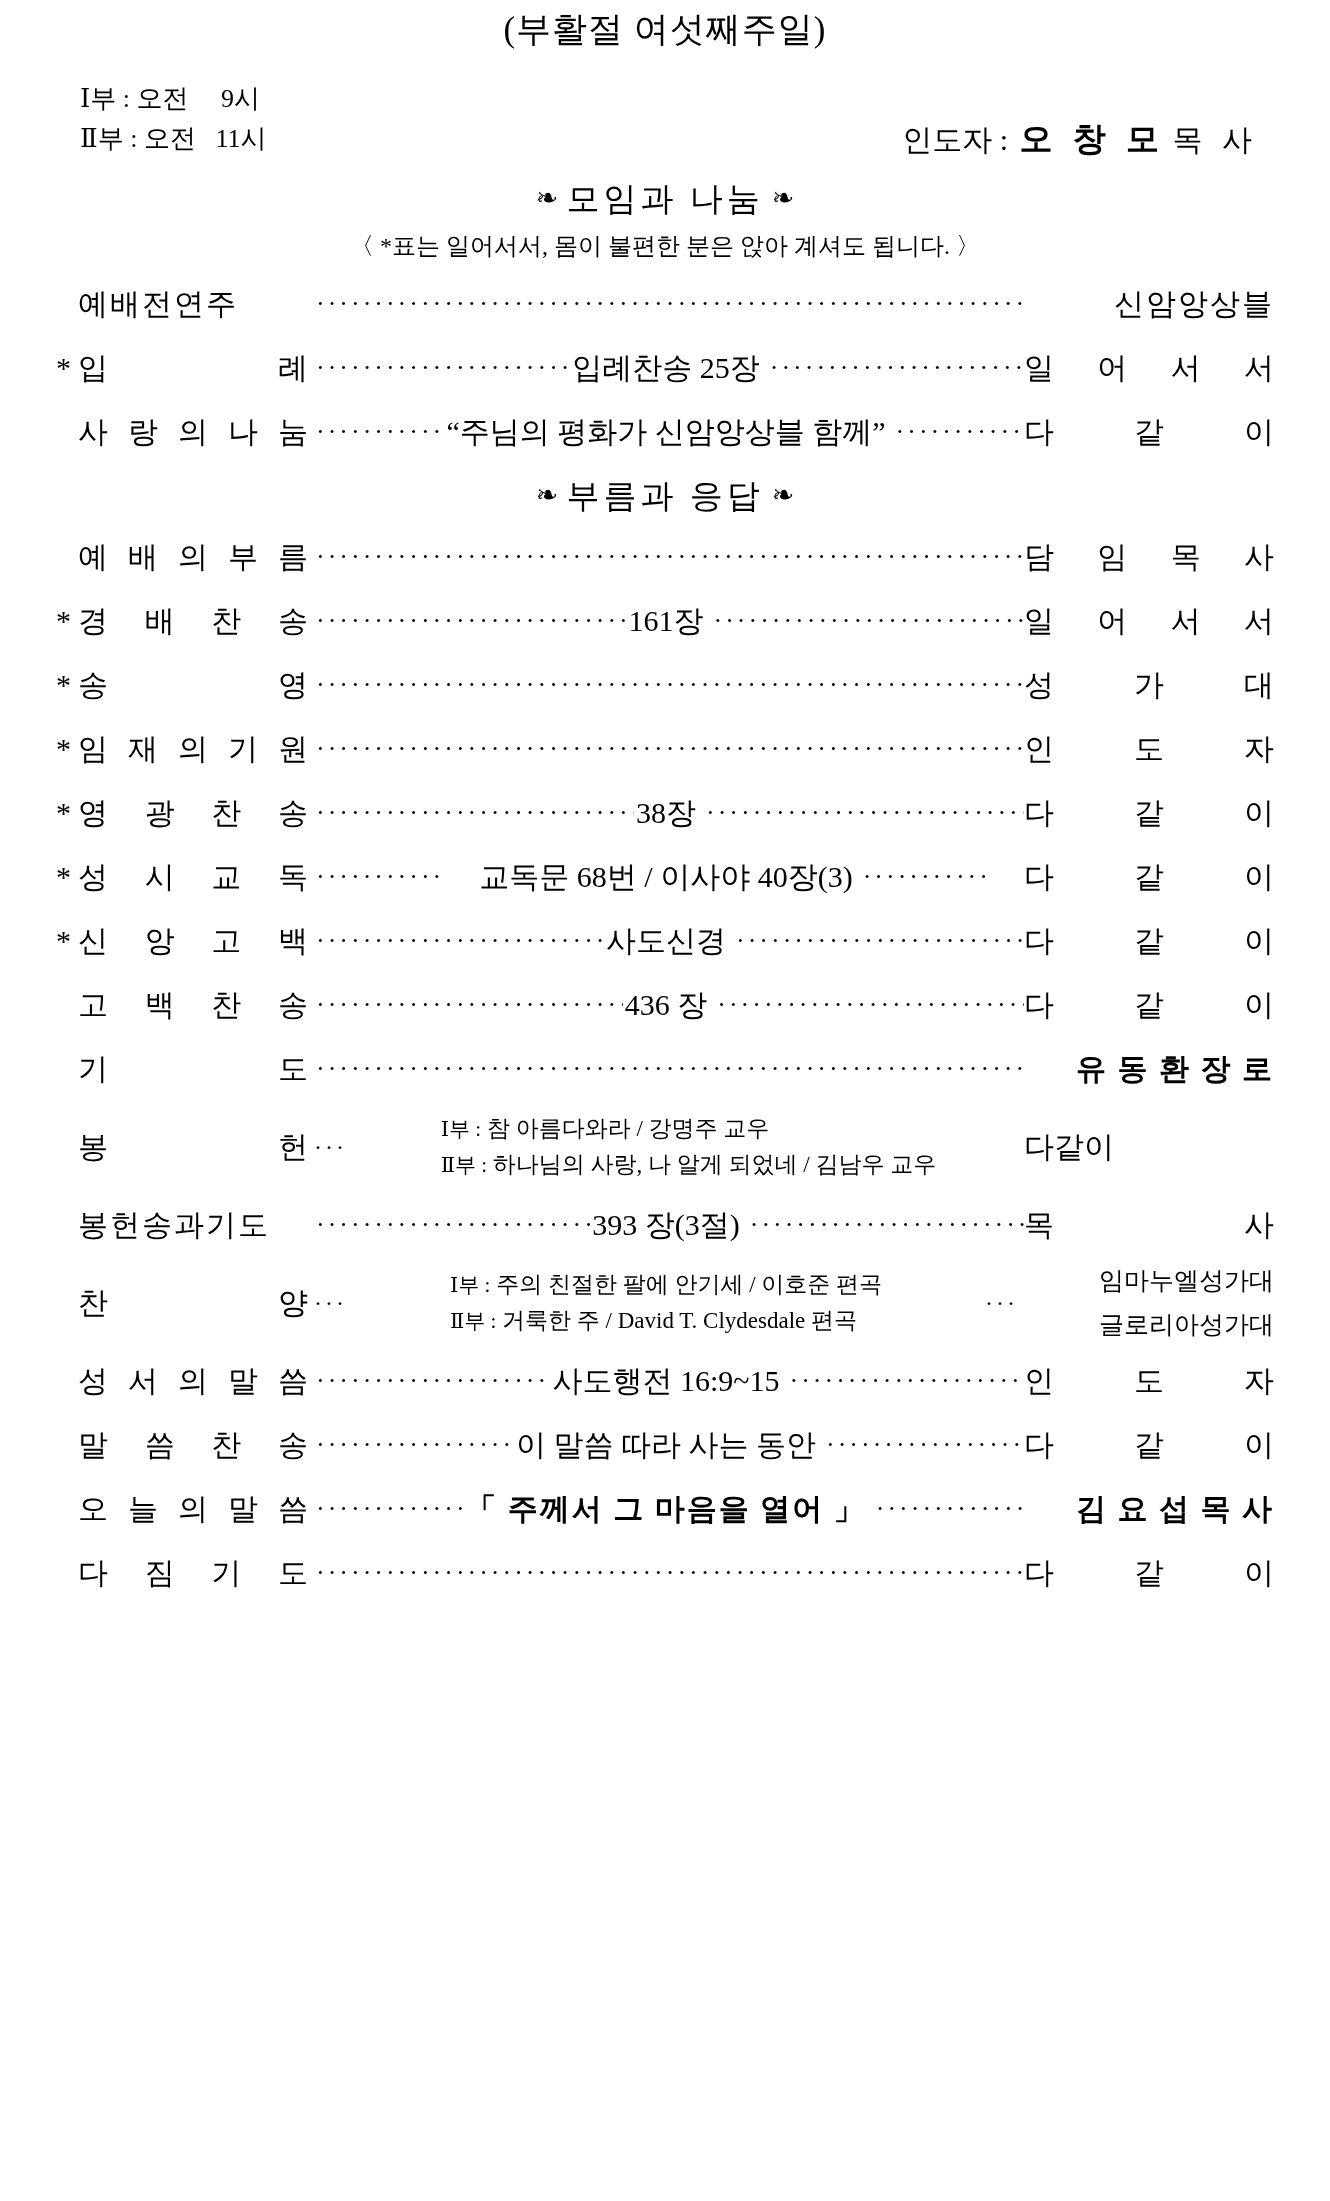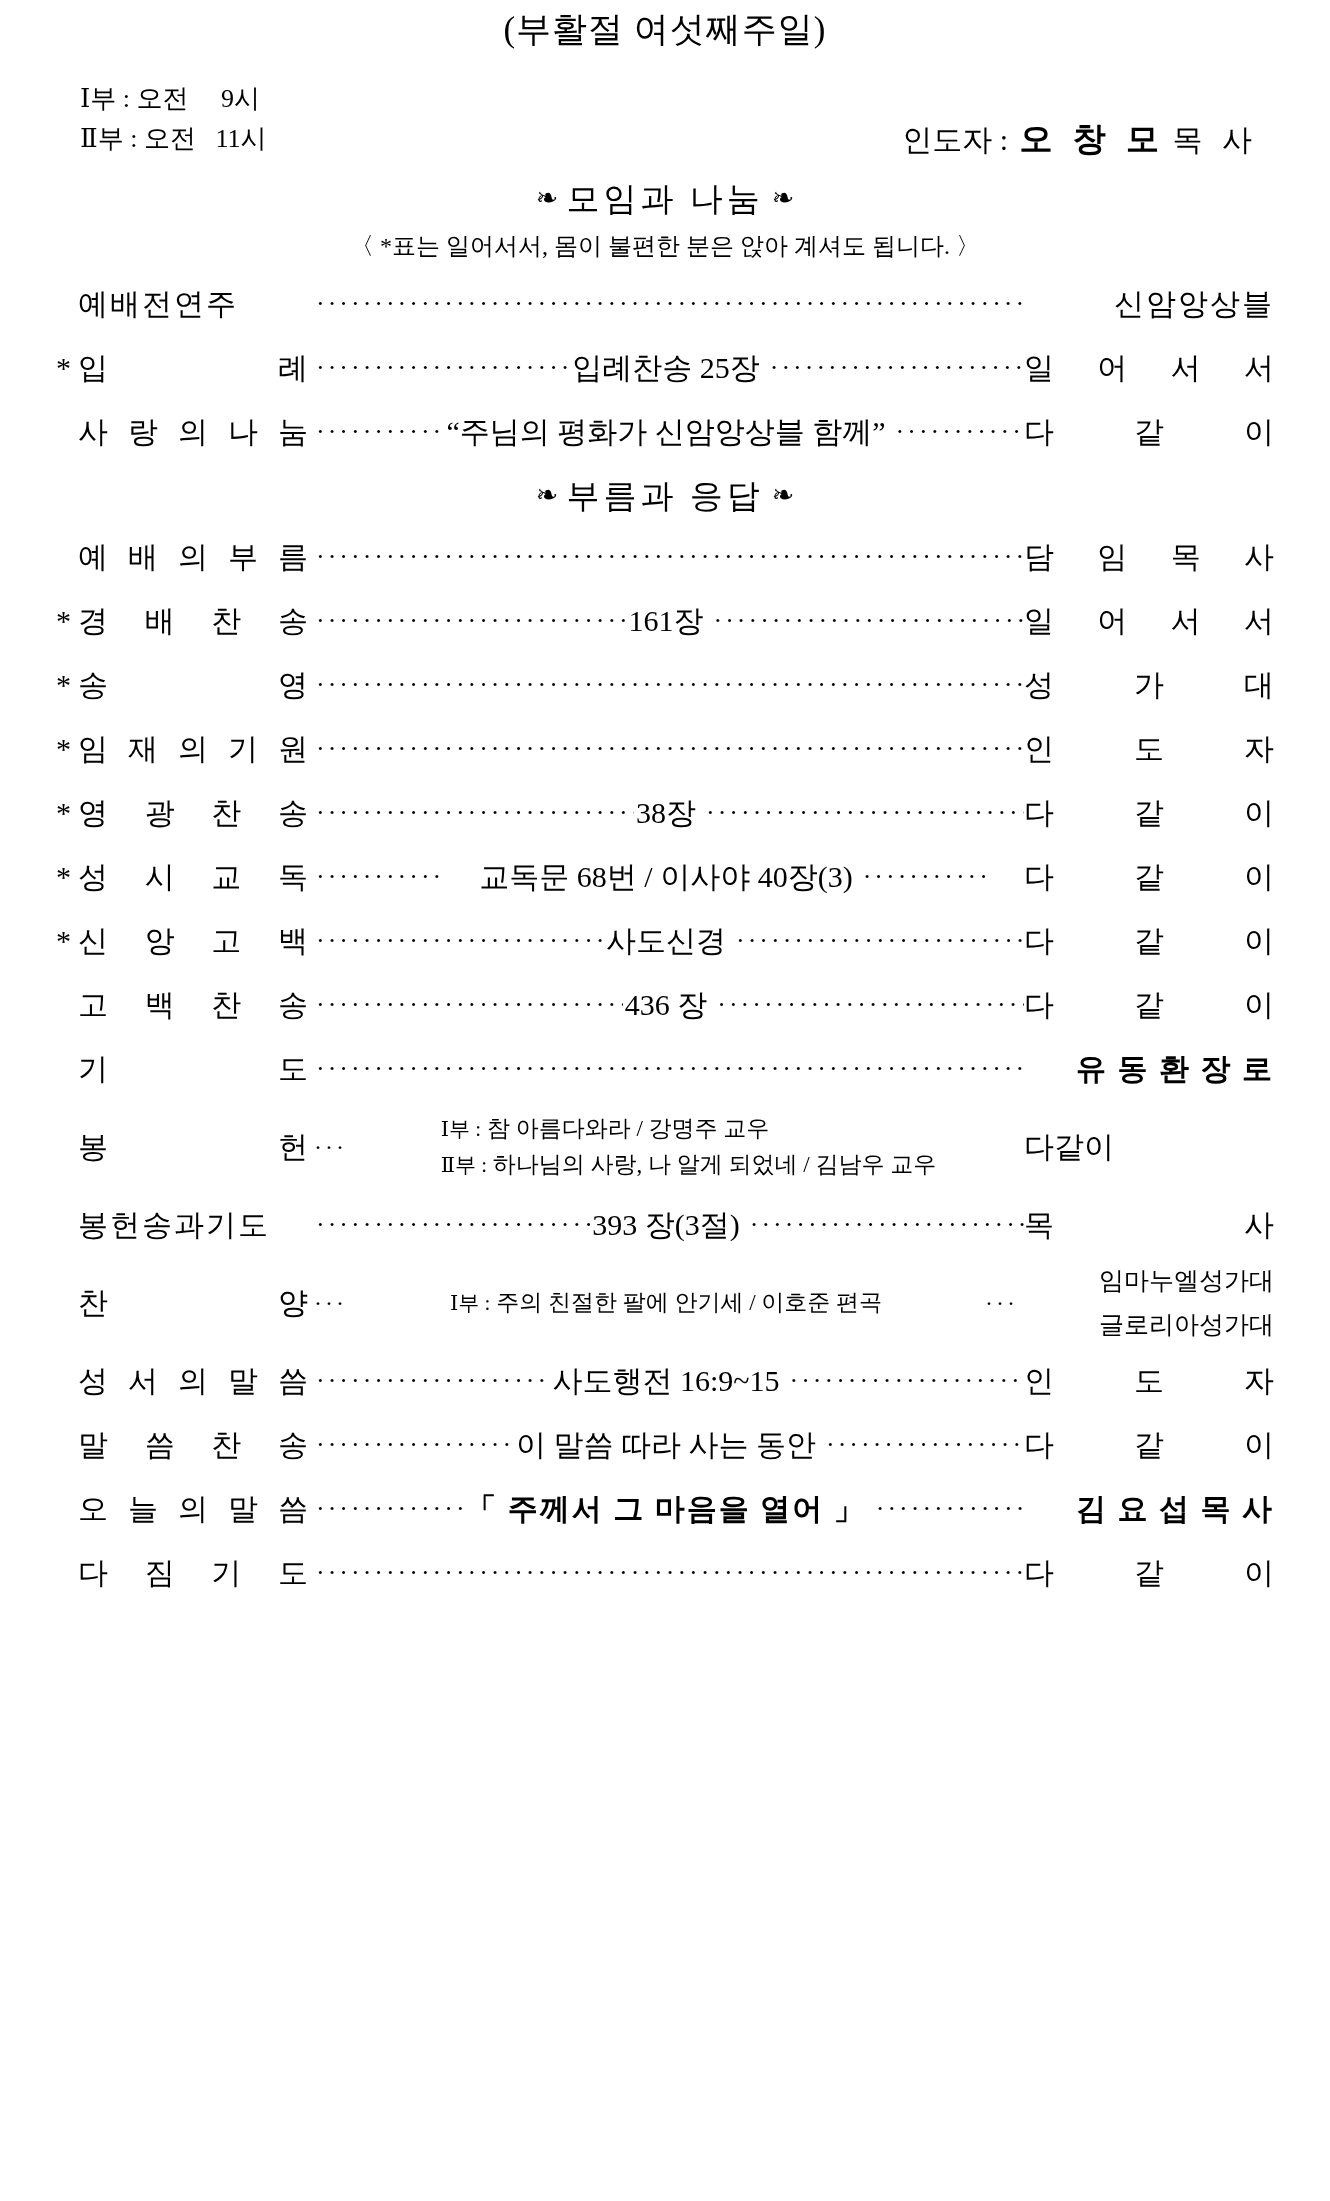--- a/index.html
+++ b/index.html
@@ -466,20 +466,24 @@
           <span>찬</span>
           <span>양</span>
         </span>
       <span class="dots-s">···</span>
       <span class="mid2">
         <span class="two">
           <div>
             <span class="pt">Ⅰ부 :</span>
             <span>주의 친절한 팔에 안기세 / 이호준 편곡</span>
           </div>
+          <div>
+            <span class="pt">Ⅱ부 :</span>
+            <span>거룩한 주 / David T. Clydesdale 편곡</span>
+          </div>
         </span>
       </span>
       <span class="dots-s">···</span>
       <span class="who2 choir">
         <div>임마누엘성가대</div>
         <div>글로리아성가대</div>
       </span>
     </div>
 
     <div class="row">

